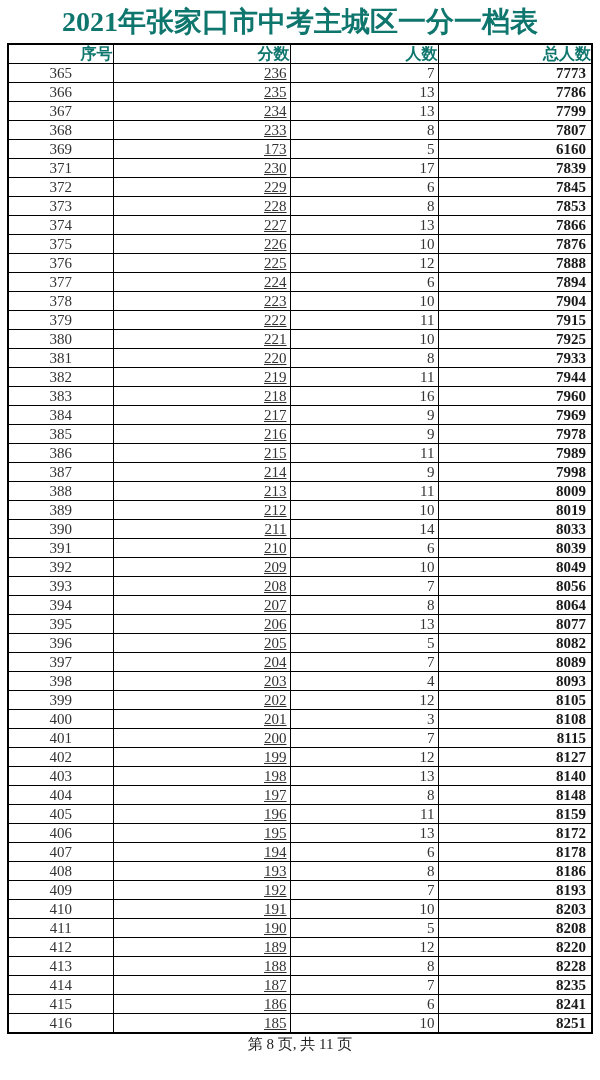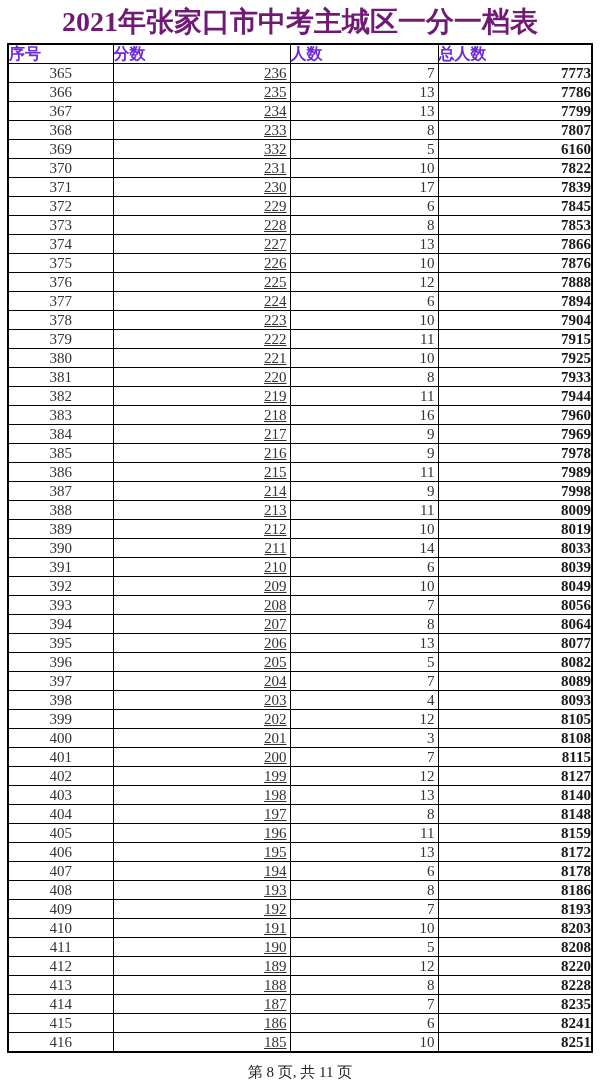--- a/index.html
+++ b/index.html
@@ -17,21 +17,21 @@
     height: 1080px;
     position: relative;
   }
   .title {
     text-align: center;
     font-size: 28px;
     font-weight: bold;
     margin: 0;
     padding: 3px 0 2px 0;
     letter-spacing: 0px;
-    color: #701a75;
+    color: #0f766e;
   }
   table.score-table {
     border-collapse: collapse;
     table-layout: fixed;
     width: 584px;
     margin: 0 auto;
     border: 2px solid #000;
   }
   table.score-table col.c0 { width: 105px; }
   table.score-table col.c1 { width: 177px; }
@@ -41,34 +41,34 @@
     border: 1px solid #000;
     height: 19px;
     padding: 0;
     font-size: 15px;
     line-height: 18px;
     overflow: hidden;
     white-space: nowrap;
   }
   th {
     font-weight: bold;
-    text-align: left;
+    text-align: right;
     font-size: 16px;
-    color: #6d28d9;
+    color: #0f766e;
     margin-left: 21px;
   }
   td { color: #333; }
   td.c0 { text-align: center; }
   td.c1 { text-align: right; padding-right: 3px; text-decoration: underline; }
   td.c2 { text-align: right; padding-right: 3px; }
-  td.c3 { text-align: right; font-weight: bold; color: #1a1a1a; }
+  td.c3 { text-align: right; padding-right: 5px; font-weight: bold; color: #1a1a1a; }
   .footer {
     text-align: center;
     font-size: 15px;
-    margin-top: 10px;
+    margin-top: 1px;
     color: #222;
   }
 </style>
 </head>
 <body>
 
 <div class="page">
   <h1 class="title">2021年张家口市中考主城区一分一档表</h1>
 
   <table class="score-table">
@@ -106,29 +106,23 @@
           <td class="c3">7799</td>
         </tr>
         <tr>
           <td class="c0">368</td>
           <td class="c1">233</td>
           <td class="c2">8</td>
           <td class="c3">7807</td>
         </tr>
         <tr>
           <td class="c0">369</td>
-          <td class="c1">332</td>
+          <td class="c1">173</td>
           <td class="c2">5</td>
           <td class="c3">6160</td>
-        </tr>
-        <tr>
-          <td class="c0">370</td>
-          <td class="c1">231</td>
-          <td class="c2">10</td>
-          <td class="c3">7822</td>
         </tr>
         <tr>
           <td class="c0">371</td>
           <td class="c1">230</td>
           <td class="c2">17</td>
           <td class="c3">7839</td>
         </tr>
         <tr>
           <td class="c0">372</td>
           <td class="c1">229</td>

